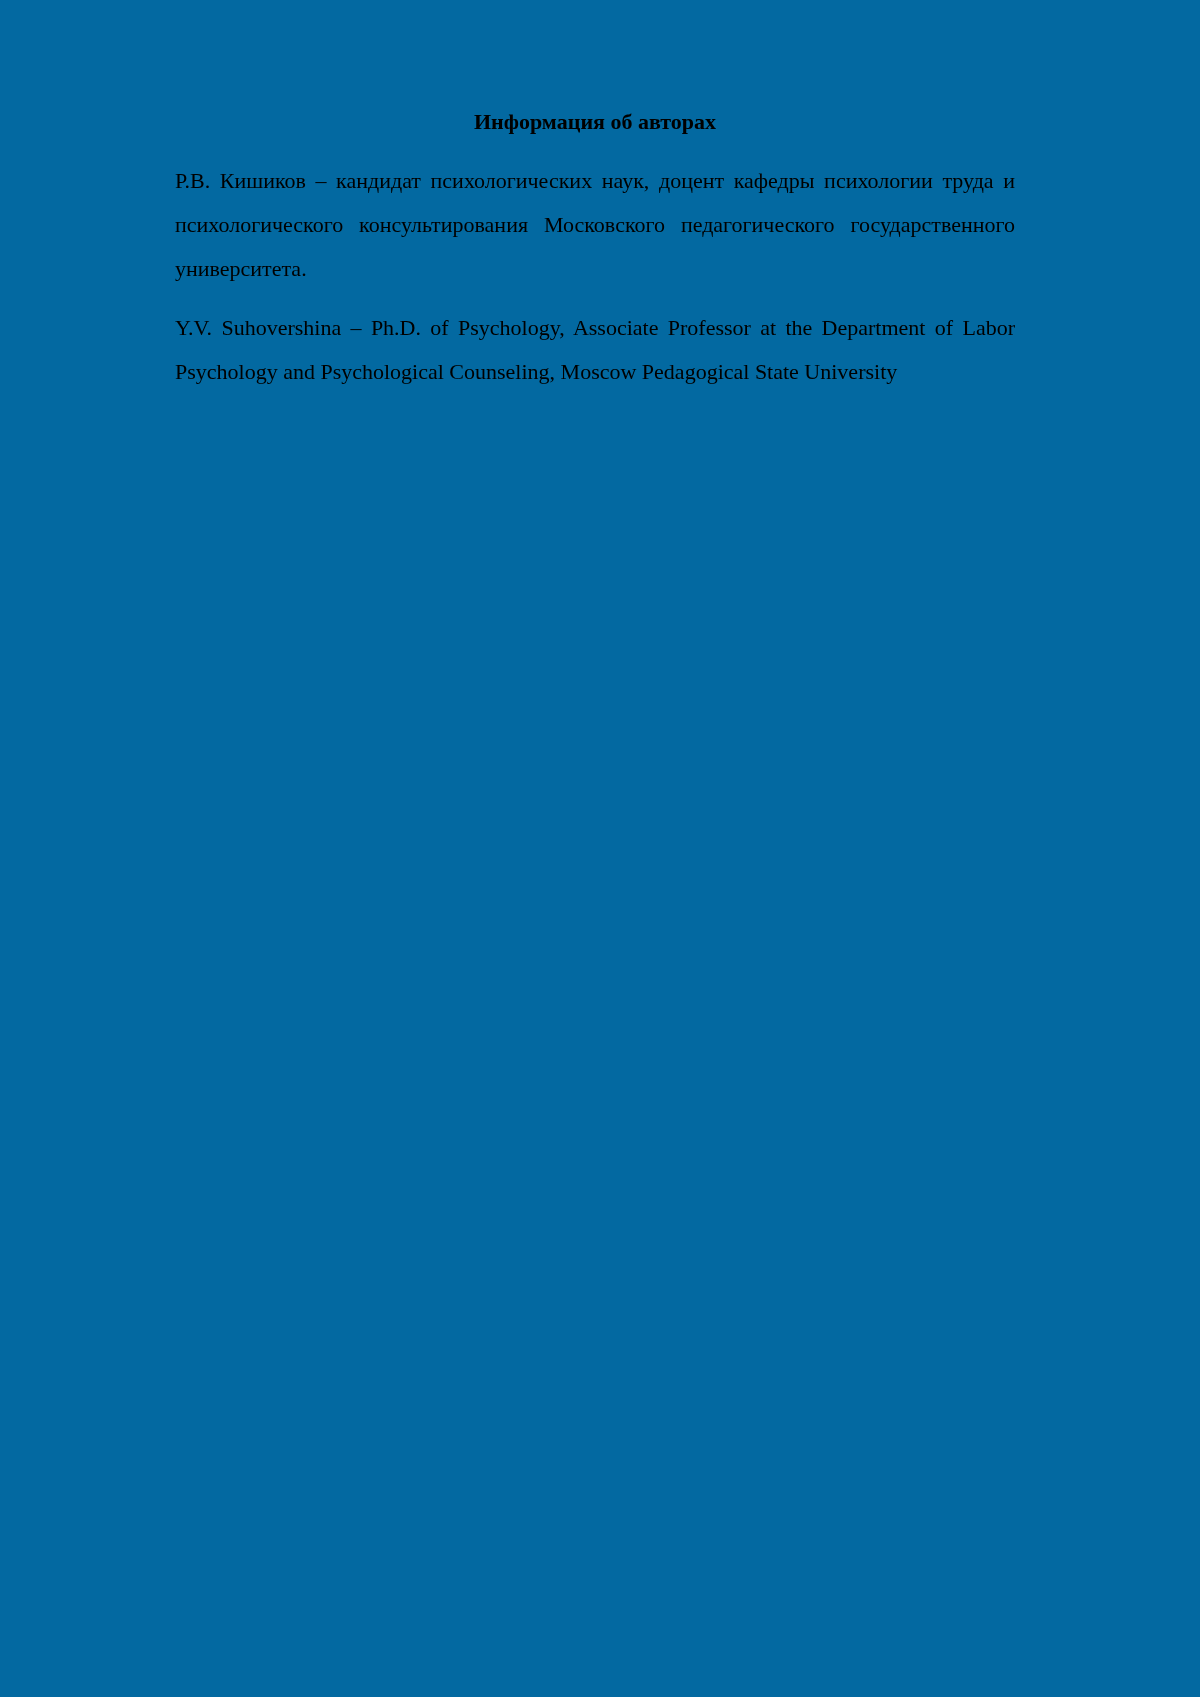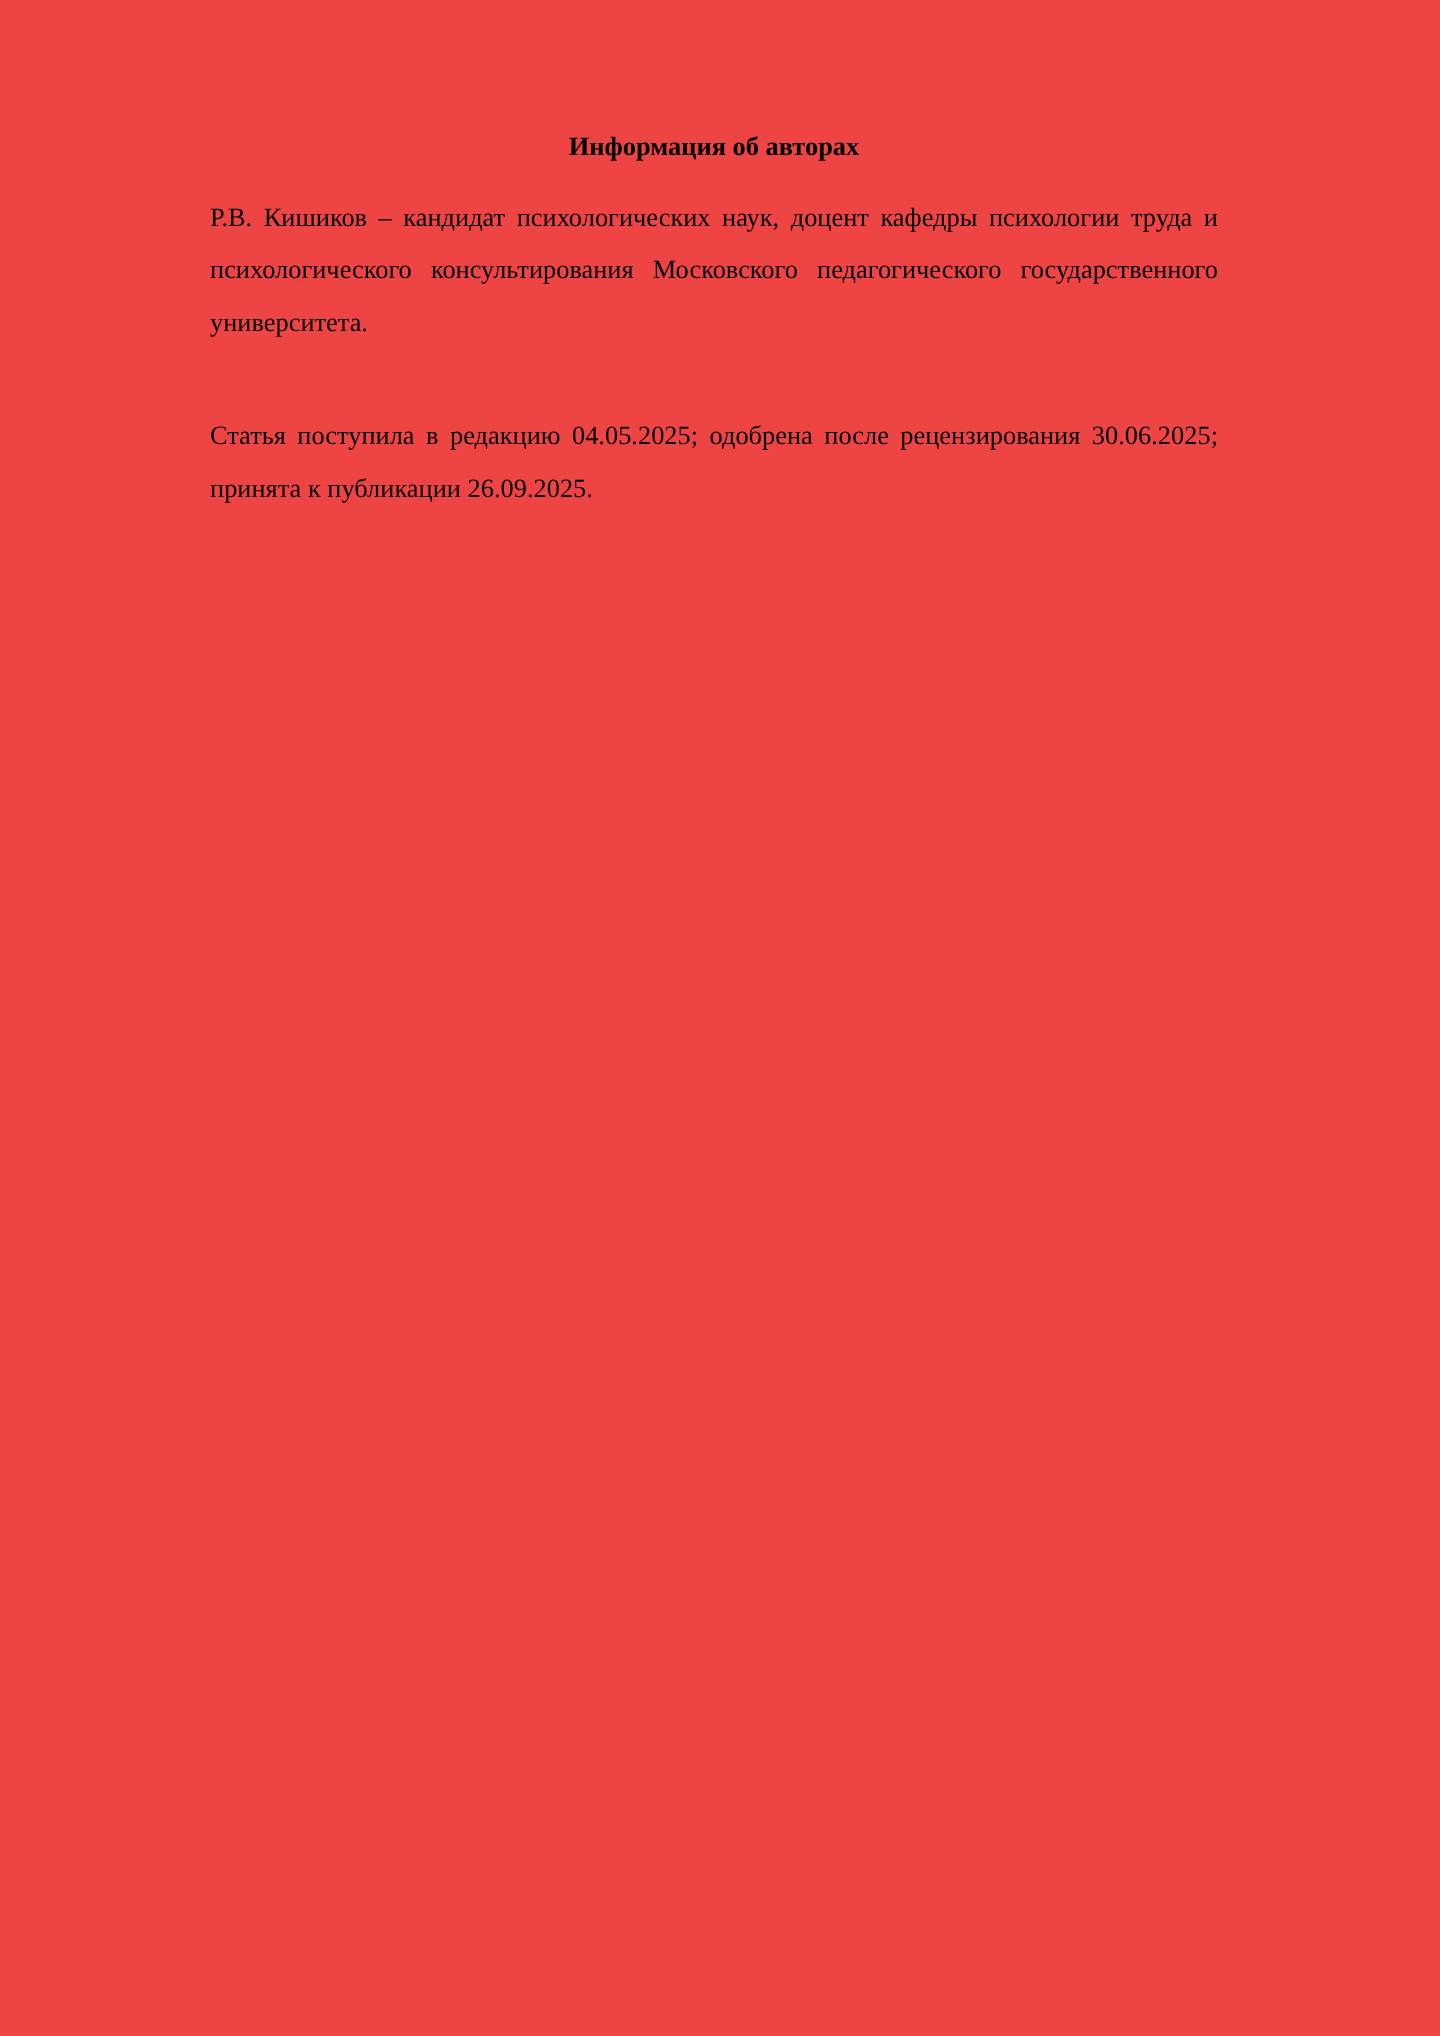--- a/index.html
+++ b/index.html
@@ -12,21 +12,21 @@
     min-height: 1697px;
     font-family: "Liberation Serif", "DejaVu Serif", serif;
     color: #000000;
     position: relative;
   }
   .page {
     box-sizing: border-box;
     width: 1200px;
     min-height: 1697px;
     padding: 100px 170px 60px 160px;
-    background: #ef4444;
+    background: #0369a1;
   }
   .doc-heading {
     font-size: 22px;
     line-height: 44px;
     font-weight: bold;
     text-align: center;
     margin: 0;
   }
   .doc-heading.spaced {
     margin-top: 50px;
@@ -46,19 +46,19 @@
 
 <div class="page">
 
   <h1 class="doc-heading">Информация об авторах</h1>
 
   <p class="doc-paragraph">Р.В. Кишиков – кандидат психологических наук, доцент кафедры психологии труда и психологического консультирования Московского педагогического государственного университета.</p>
 
 
 
 
+  <p class="doc-paragraph">Y.V. Suhovershina – Ph.D. of Psychology, Associate Professor at the Department of Labor Psychology and Psychological Counseling, Moscow Pedagogical State University</p>
 
   <div class="submission-block">
-    <p class="doc-paragraph">Статья поступила в редакцию 04.05.2025; одобрена после рецензирования 30.06.2025; принята к публикации 26.09.2025.</p>
 
   </div>
 
 </div>
 
 </body></html>

